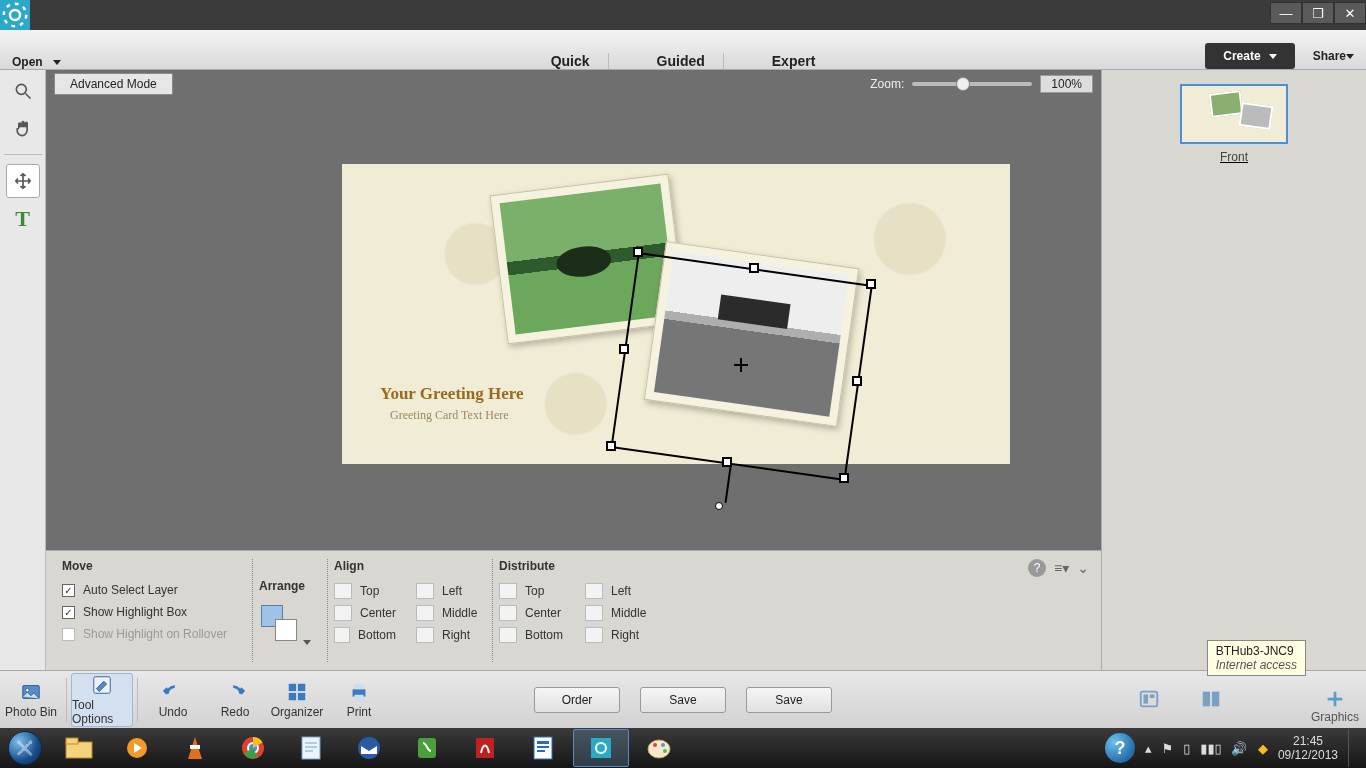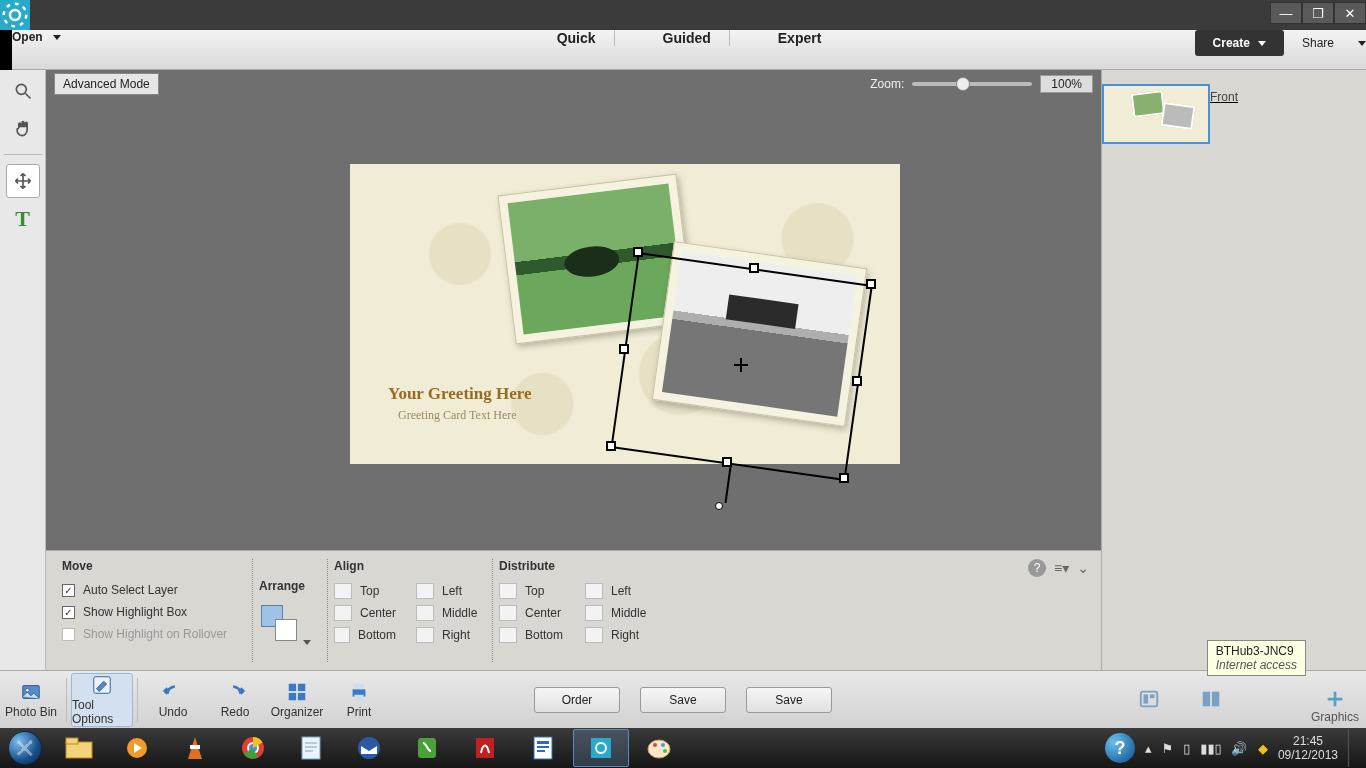--- a/index.html
+++ b/index.html
@@ -6,50 +6,50 @@
 html, body { width: 1366px; height: 768px; overflow: hidden; background: #000; }
 
 
 .titlebar { height: 30px; background: #3b3b3b; display: flex; align-items: center; color: #e8e8e8; }
 .titlebar .logo { width: 30px; height: 30px; background: #2aa9c9; display: flex; align-items: center; justify-content: center; color: #fff; font-size: 16px; }
 .titlebar .menus { display: flex; gap: 20px; padding-left: 18px; }
 .titlebar .menus span { cursor: default; }
 .titlebar .winbtns { margin-left: auto; display: flex; }
 .titlebar .winbtns div { width: 32px; height: 22px; background: #5a5a5a; border: 1px solid #333; margin-top: -4px; display: flex; align-items: center; justify-content: center; color: #fff; font-size: 13px; }
 
-.modebar { height: 40px; background: linear-gradient(#f3f3f3,#d9d9d9); border-bottom: 1px solid #aaa; display: flex; align-items: flex-start; padding: 0 0; color: #222; margin-left: 12px; }
+.modebar { height: 40px; background: linear-gradient(#f3f3f3,#d9d9d9); border-bottom: 1px solid #aaa; display: flex; align-items: flex-end; padding: 0 12px; color: #222; }
 .modebar .open { font-weight: bold; font-size: 15px; display:flex; align-items:center; gap:10px;}
 .modebar .tabs { position: absolute; left: 0; right: 0; display: flex; justify-content: center; gap: 30px; pointer-events: none; }
 .modebar .tabs span { font-weight: bold; font-size: 14px; padding: 0 18px; border-right: 1px solid #bbb; pointer-events: auto; }
 .modebar .tabs span:last-child { border-right: none; }
 .modebar .right { margin-left: auto; display: flex; align-items: center; gap: 18px; }
 .modebar .create { background: #333; color: #fff; border-radius: 3px; padding: 6px 18px; font-weight: bold; font-size: 14px; display:flex; align-items:center; gap:8px;}
-.modebar .share { font-weight: normal; font-size: 14px; display:flex; align-items:center; gap:24px;}
+.modebar .share { font-weight: bold; font-size: 14px; display:flex; align-items:center; gap:0;}
 .caret { display:inline-block; width:0; height:0; border-left:4px solid transparent; border-right:4px solid transparent; border-top:5px solid currentColor; }
 
 
 .workspace { position: absolute; top: 70px; bottom: 98px; left: 0; right: 0; display: flex; }
 
 .toolstrip { width: 46px; background: #e8e8e8; display: flex; flex-direction: column; align-items: center; padding-top: 4px; gap: 4px; border-right:1px solid #bbb;}
 .tool { width: 34px; height: 34px; border: 1px solid transparent; display:flex; align-items:center; justify-content:center; color:#555; border-radius:3px;}
 .tool.sel { background:#fff; border:1px solid #aaa; }
 .tool.sep { border-top:1px solid #bbb; width:40px; height:1px; margin:4px 0;}
 .tool svg { width:20px; height:20px; }
 .tool.text { color:#3a8a3a; font-family: Georgia, serif; font-size:22px; font-weight:bold;}
 
 .canvaswrap { flex: 1; background: #6f6f6f; display:flex; flex-direction:column; }
 .canvaswrap .topstrip { height: 28px; background:#6f6f6f; display:flex; align-items:center; padding:0 8px; }
-.advmode { background:#e6e6e6; border:1px solid #888; padding:3px 8px; font-size:12px; color:#222;}
+.advmode { background:#e6e6e6; border:1px solid #888; padding:3px 15px; font-size:12px; color:#222;}
 .zoomctl { margin-left:auto; display:flex; align-items:center; gap:8px; color:#eee;text-align:center; }
 .zoomctl .track { width:120px; height:4px; background:#bbb; border-radius:2px; position:relative;}
 .zoomctl .thumb { position:absolute; top:-5px; left:44px; width:14px; height:14px; background:#eee; border:1px solid #888; border-radius:50%;}
 .zoomctl .pct { background:#ddd; border:1px solid #999; padding:1px 10px; color:#222;}
 
 .stage { flex:1; position:relative; }
-.card { position:absolute; left:304px; top:66px; width:550px; height:300px; background:#f0ecd5; overflow:hidden;}
+.card { position:absolute; left:296px; top:66px; width:668px; height:300px; background:#f0ecd5; overflow:hidden;}
 .card::before { content:""; position:absolute; inset:0; background:
   radial-gradient(circle at 20% 30%, rgba(200,190,150,.25) 0 30px, transparent 32px),
   radial-gradient(circle at 60% 70%, rgba(200,190,150,.25) 0 40px, transparent 42px),
   radial-gradient(circle at 85% 25%, rgba(200,190,150,.25) 0 35px, transparent 37px),
   radial-gradient(circle at 35% 80%, rgba(200,190,150,.25) 0 30px, transparent 32px);}
 .greet1 { position:absolute; left:38px; top:220px; font-family: Georgia, serif; font-size:17px; color:#9a6b1e; font-weight:bold;}
 .greet2 { position:absolute; left:48px; top:244px; font-family: Georgia, serif; font-size:12px; color:#9a8b5e;}
 
 .photoA { position:absolute; left:156px; top:20px; width:180px; height:150px; transform:rotate(-7deg); background:#f6f2e0; border:1px solid #c9c2a0; box-shadow:2px 3px 6px rgba(0,0,0,.25); padding:8px;}
 .photoA .inner { width:100%; height:100%; background:linear-gradient(#7ab06a 0 45%, #2e5a2e 45% 55%, #6ca85c 55% 100%); position:relative;}
@@ -78,21 +78,21 @@
 .albtn { display:flex; align-items:center; gap:8px; margin:6px 0; color:#333; cursor:default;}
 .albtn .ic { width:18px; height:16px; background:#f3f3f3; border:1px solid #bbb; position:relative;}
 .albtn .ic::before{content:""; position:absolute; background:#7aa0c4;}
 .arricon { width:42px; height:42px; position:relative; margin-top:4px;}
 .arricon .sq{position:absolute; width:22px; height:22px; background:#9ec3e6; border:1px solid #5a7fa3;}
 .arricon .sq.b{background:#fff; border:1px solid #888;}
 .optcorner { position:absolute; right:12px; top:8px; display:flex; align-items:center; gap:8px; color:#666;}
 .optcorner .q{ width:18px; height:18px; border-radius:50%; background:#999; color:#fff; display:flex; align-items:center; justify-content:center; font-size:12px;}
 
 
-.rightpanel { width:265px; background:#d9d7d2; border-left:1px solid #aaa; display:flex; padding-top:14px;text-decoration:underline;}
+.rightpanel { width:265px; background:#d9d7d2; border-left:1px solid #aaa; display:flex; flex-direction:column; align-items:center; padding-top:14px;text-decoration:underline;}
 .thumbcard { width:108px; height:60px; background:#f0ecd5; border:2px solid #4a90d9; position:relative;}
 .thumbcard .ta{position:absolute; left:28px; top:6px; width:32px; height:24px; background:#8ab070; transform:rotate(-7deg); border:2px solid #fff;}
 .thumbcard .tb{position:absolute; left:58px; top:18px; width:32px; height:24px; background:#bbb; transform:rotate(8deg); border:2px solid #fff;}
 .thumblabel { margin-top:6px; color:#444; font-size:12px;}
 
 
 .actionbar { position:absolute; bottom:40px; left:0; right:0; height:58px; background:linear-gradient(#e8e8e8,#d2d2d2); border-top:1px solid #aaa; display:flex; align-items:center;}
 .abtn { width:62px; height:54px; display:flex; flex-direction:column; align-items:center; justify-content:center; gap:2px; color:#333; font-size:11px;}
 .abtn.sel { background:#d3e0ef; border:1px solid #9bb8d6; border-radius:3px;}
 .abtn svg{width:26px; height:22px;}

